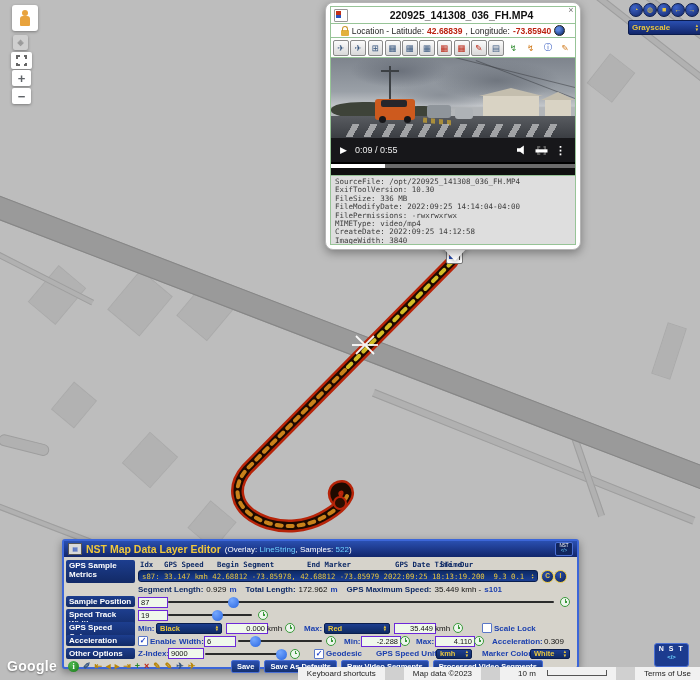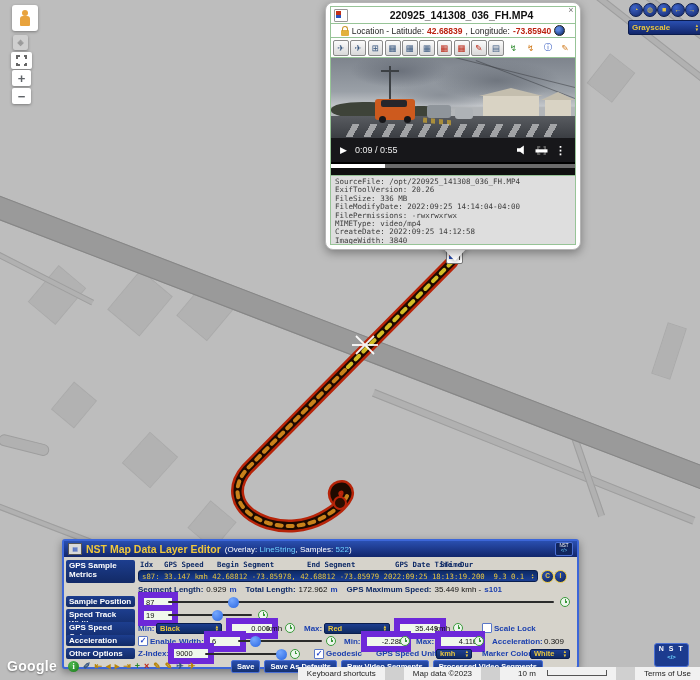--- a/index.html
+++ b/index.html
@@ -114,21 +114,21 @@
   .chip{position:absolute;left:2px;width:69px;background:linear-gradient(#1d3e8f,#122a66);color:#fff;
         font-size:8px;font-weight:bold;border-radius:2px;padding:1px 3px;box-sizing:border-box;}
   .navyfield{position:absolute;background:linear-gradient(#0d2a66,#1b3f94);border:1px solid #0a1e4e;border-radius:3px;
         color:#e9c73f;font-family:"DejaVu Sans Mono",monospace;font-size:7.3px;display:flex;align-items:center;padding:0 3px;box-sizing:border-box;}
   .colhdr{position:absolute;font-family:"DejaVu Sans Mono",monospace;font-size:7.3px;font-weight:bold;color:#0e2a66;top:0;text-align:center;}
   .roundbtn{position:absolute;width:11px;height:11px;border-radius:50%;background:radial-gradient(circle at 35% 30%,#2a4fb0,#0d2152);
         border:1px solid #e9c73f;color:#e9c73f;font-size:6.5px;line-height:10px;text-align:center;font-weight:bold;}
   .prow{position:absolute;left:0;right:0;display:flex;align-items:center;font-size:8px;color:#111;}
   .blab{color:#1b3fae;font-weight:bold;font-size:8px;}
   .nlab{color:#0e2a66;font-weight:bold;font-size:8px;}
-  .pinput{background:#f0f8ec;border:6px solid #6d28d9;height:9px;font-size:7.5px;padding:0 2px;color:#111;box-sizing:content-box;}
+  .pinput{background:#f0f8ec;border:1px solid #6d28d9;height:9px;font-size:7.5px;padding:0 2px;color:#111;box-sizing:content-box;}
   .slider{position:relative;height:2px;background:#2b2b2b;border-radius:2px;}
   .knob{position:absolute;top:-4.5px;width:11px;height:11px;border-radius:50%;background:radial-gradient(circle at 35% 30%,#74a7ff,#2b66e0);}
   .clock{width:10px;height:10px;border-radius:50%;border:1.5px solid #3a9a3a;position:relative;box-sizing:border-box;background:#eef6ee;}
   .clock::before{content:"";position:absolute;left:44%;top:15%;width:1.2px;height:38%;background:#3a9a3a;}
   .clock::after{content:"";position:absolute;left:44%;top:42%;width:35%;height:1.2px;background:#3a9a3a;}
   .cb{width:8px;height:8px;background:#fff;border:1px solid #5a77c8;border-radius:1px;font-size:8px;line-height:8px;color:#2244cc;text-align:center;font-weight:bold;}
   .nsel{background:linear-gradient(#1d3e8f,#0f2a63);border:1px solid #0a1e4e;border-radius:2px;color:#e9c73f;
         font-size:7.5px;font-weight:bold;display:flex;align-items:center;padding:0 3px;box-sizing:border-box;height:11px;}
   .pbtn{background:linear-gradient(#2a4fb0,#14306f);border:1px solid #4a6fd4;border-radius:2px;color:#fff;
         font-size:7.5px;font-weight:bold;padding:1px 5px;}
@@ -289,21 +289,21 @@
             </span>
           <span class="kebab">⋮</span>
         </div>
         <div class="vprog">
             <div class="vprog-fill" style="width: 22%;"></div>
           </div>
         <div class="vgap"></div>
       </div>
       <div class="meta">
         <div>SourceFile: /opt/220925_141308_036_FH.MP4</div>
-        <div>ExifToolVersion: 20.26</div>
+        <div>ExifToolVersion: 10.30</div>
         <div>FileSize: 336 MB</div>
         <div>FileModifyDate: 2022:09:25 14:14:04-04:00</div>
         <div>FilePermissions: -rwxrwxrwx</div>
         <div>MIMEType: video/mp4</div>
         <div>CreateDate: 2022:09:25 14:12:58</div>
         <div>ImageWidth: 3840</div>
       </div>
     </div>
   </div>
 
@@ -323,21 +323,21 @@
     <div class="chip" style="top:55px;"><span>Sample Position</span></div>
     <div class="chip" style="top:68px;"><span>Speed Track Width</span></div>
     <div class="chip" style="top:81px;"><span>GPS Speed Colors</span></div>
     <div class="chip" style="top:94px;"><span>Acceleration</span></div>
     <div class="chip" style="top:107px;"><span>Other Options</span></div>
 
     <div class="abs" style="left:0;top:19px;height:8px;width:100%;">
       <span class="colhdr" style="left:76px;">Idx</span>
       <span class="colhdr" style="left:100px;">GPS Speed</span>
       <span class="colhdr" style="left:153px;">Begin Segment</span>
-      <span class="colhdr" style="left:243px;">End Segment</span>
+      <span class="colhdr" style="left:243px;">End Marker</span>
       <span class="colhdr" style="left:331px;">GPS Date Time</span>
       <span class="colhdr" style="left:376px;">STime</span>
       <span class="colhdr" style="left:396px;">Dur</span>
     </div>
 
     <div class="navyfield" style="left:74px;top:29px;width:400px;height:12px;">
       <span style="white-space:pre;overflow:hidden;">s87: 33.147 kmh 42.68812 -73.85978, 42.68812 -73.85979 2022:09:25 18:13:19.200  9.3 0.1</span>
       <span class="spin">
           <span>▴</span>
           <span>▾</span>

